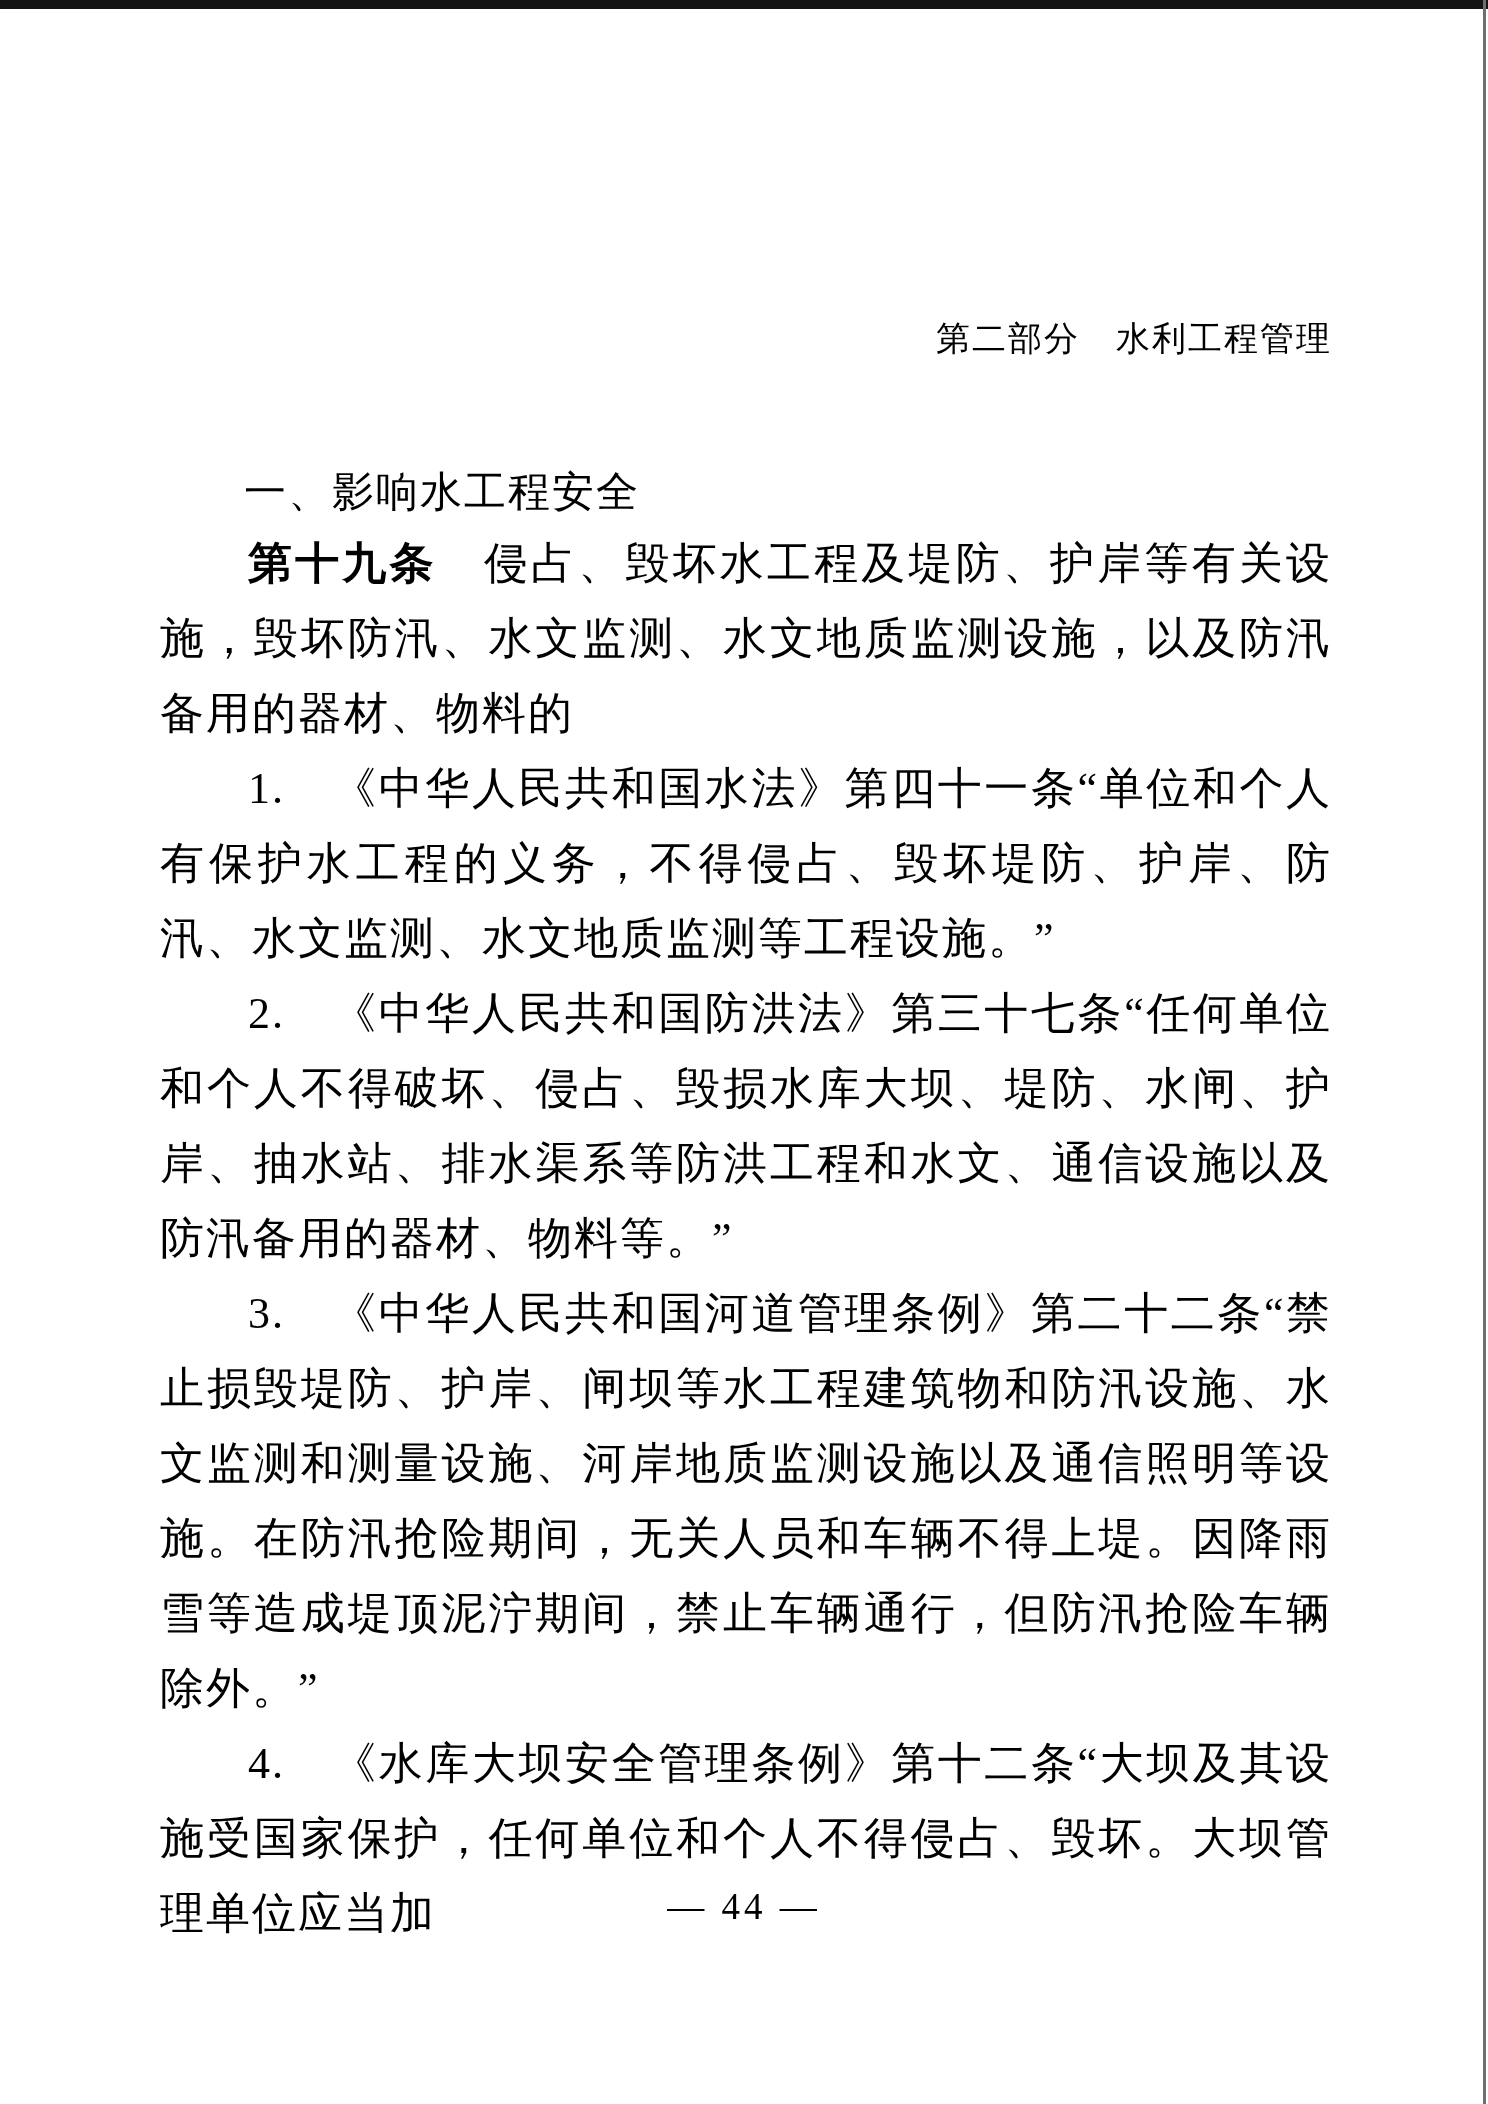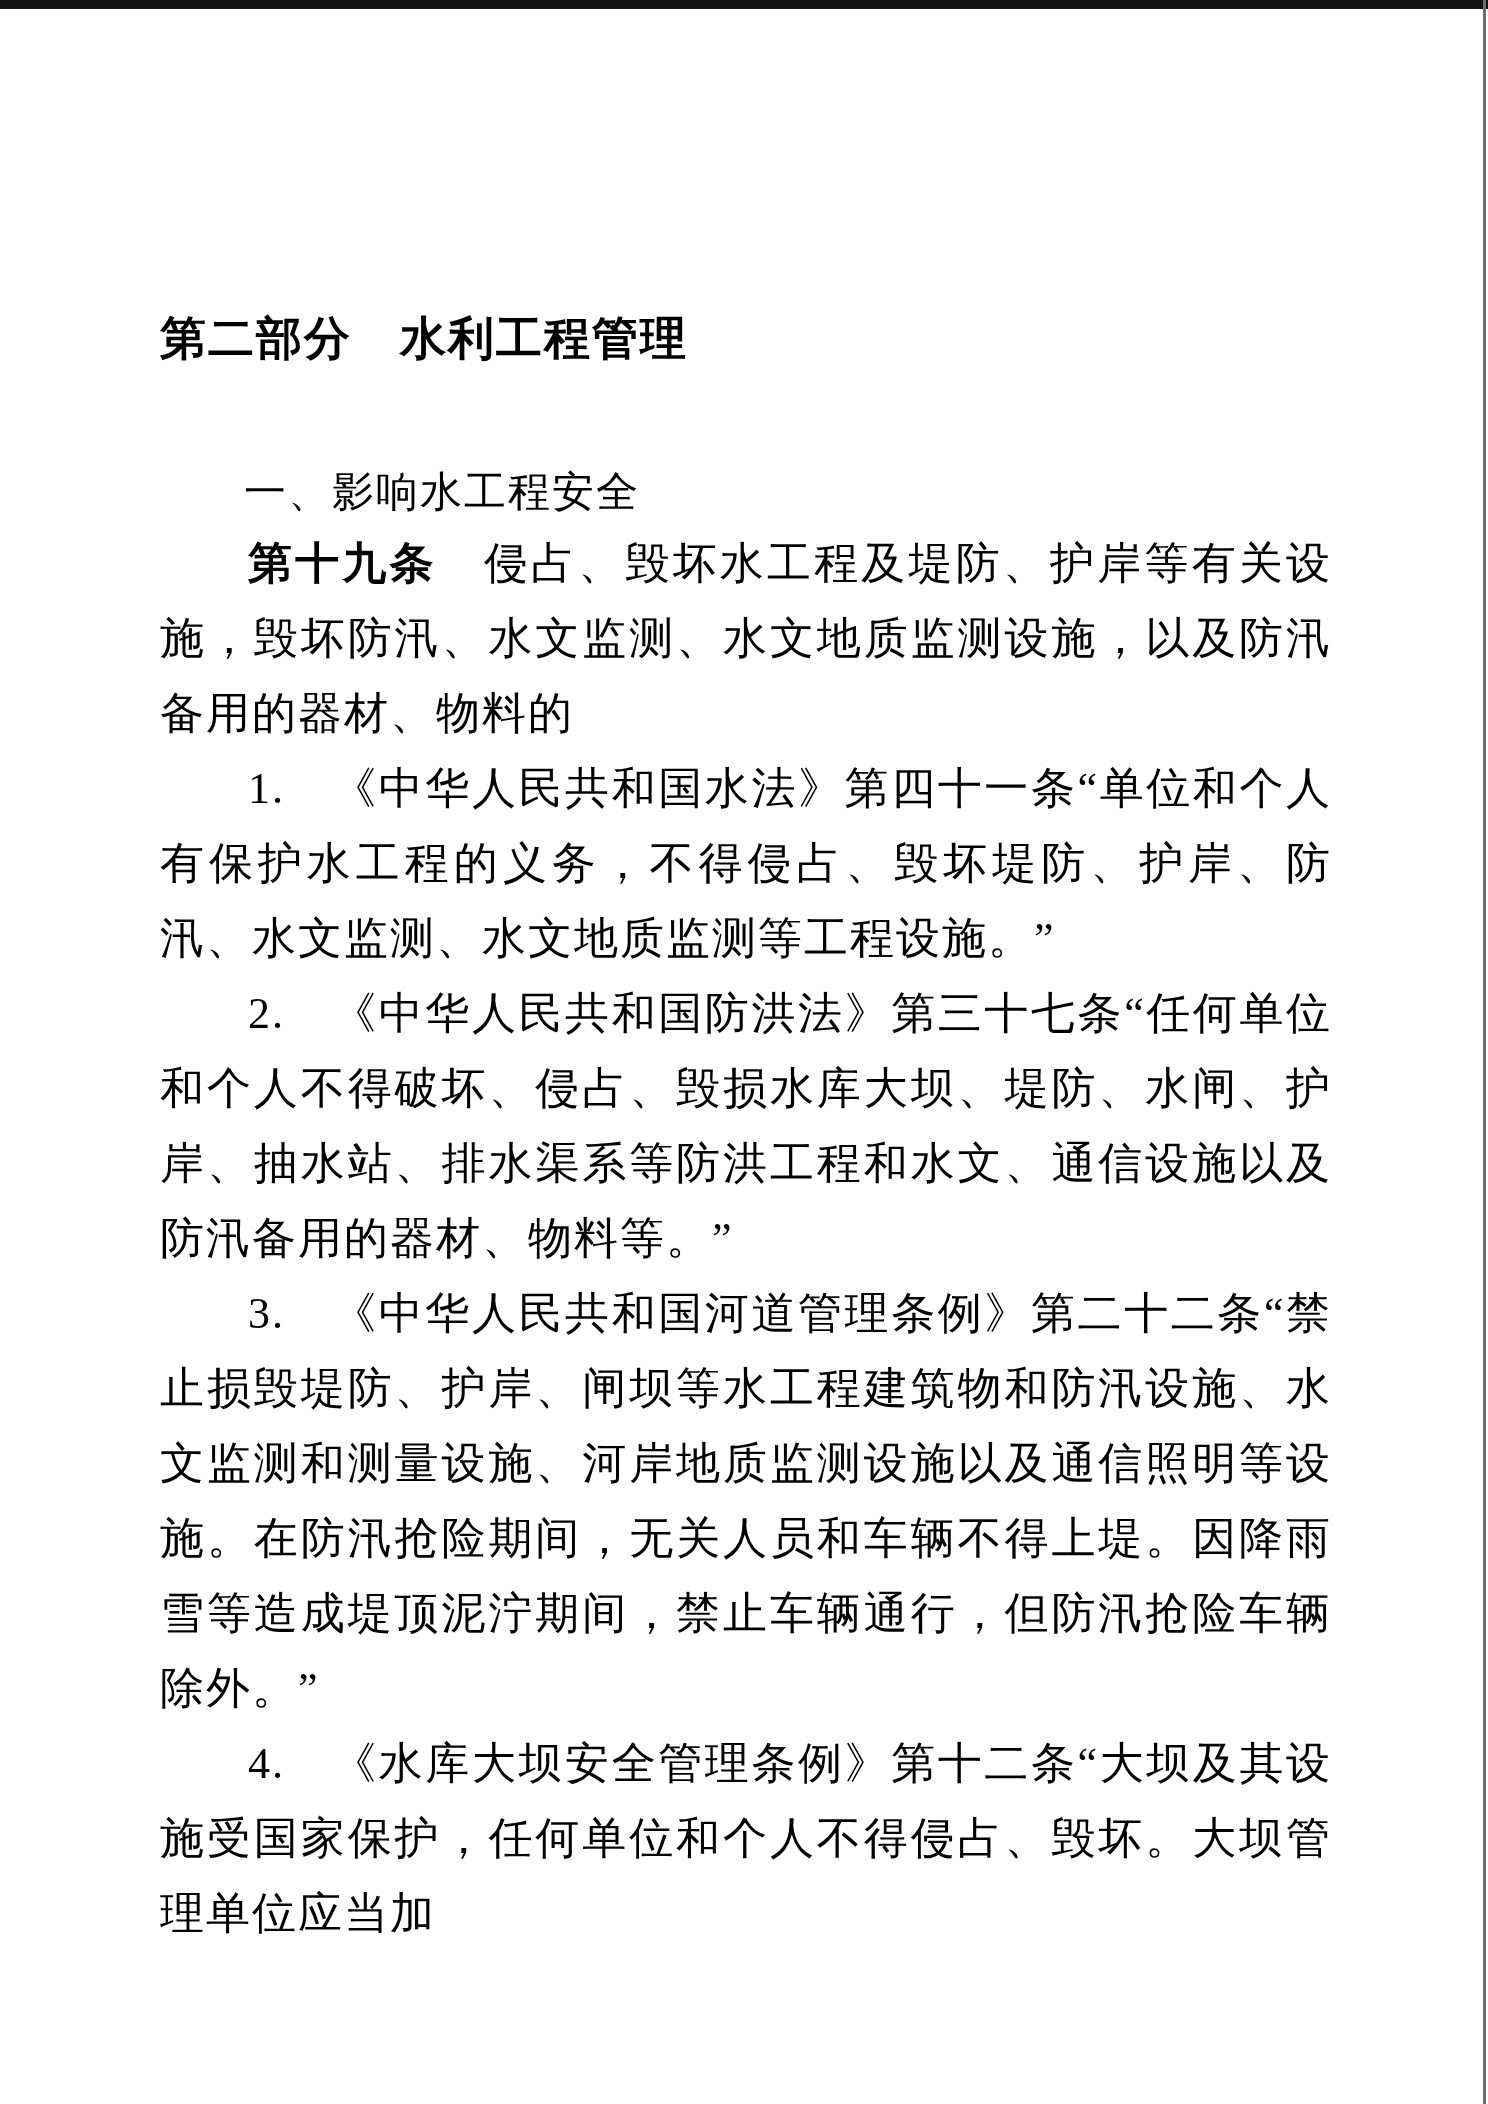--- a/index.html
+++ b/index.html
@@ -30,24 +30,24 @@
     background: #6e6e6e;
   }
   .content {
     position: absolute;
     left: 160px;
     top: 0;
     width: 1172px;
   }
   .part-title {
     margin: 310px 0 0 0;
-    text-align: left;
+    text-align: right;
     font-family: "Liberation Sans", sans-serif;
-    font-weight: 700;
-    font-size: 46px;
+    font-weight: 400;
+    font-size: 34px;
     line-height: 56px;
     letter-spacing: 2px;
   }
   .section-heading {
     margin: 100px 0 0 0;
     text-indent: 2em;
     font-family: "Liberation Sans", sans-serif;
     font-weight: 400;
     font-size: 42px;
     line-height: 52px;
@@ -105,13 +105,14 @@
 
       <p><span class="para-bold"></span><span>2.　《中华人民共和国防洪法》第三十七条“任何单位和个人不得破坏、侵占、毁损水库大坝、堤防、水闸、护岸、抽水站、排水渠系等防洪工程和水文、通信设施以及防汛备用的器材、物料等。”</span></p>
 
       <p><span class="para-bold"></span><span>3.　《中华人民共和国河道管理条例》第二十二条“禁止损毁堤防、护岸、闸坝等水工程建筑物和防汛设施、水文监测和测量设施、河岸地质监测设施以及通信照明等设施。在防汛抢险期间，无关人员和车辆不得上堤。因降雨雪等造成堤顶泥泞期间，禁止车辆通行，但防汛抢险车辆除外。”</span></p>
 
       <p><span class="para-bold"></span><span>4.　《水库大坝安全管理条例》第十二条“大坝及其设施受国家保护，任何单位和个人不得侵占、毁坏。大坝管理单位应当加</span></p>
 
     </div>
   </div>
 
+  <div class="page-number">— 44 —</div>
 </div>
 
 </body></html>

